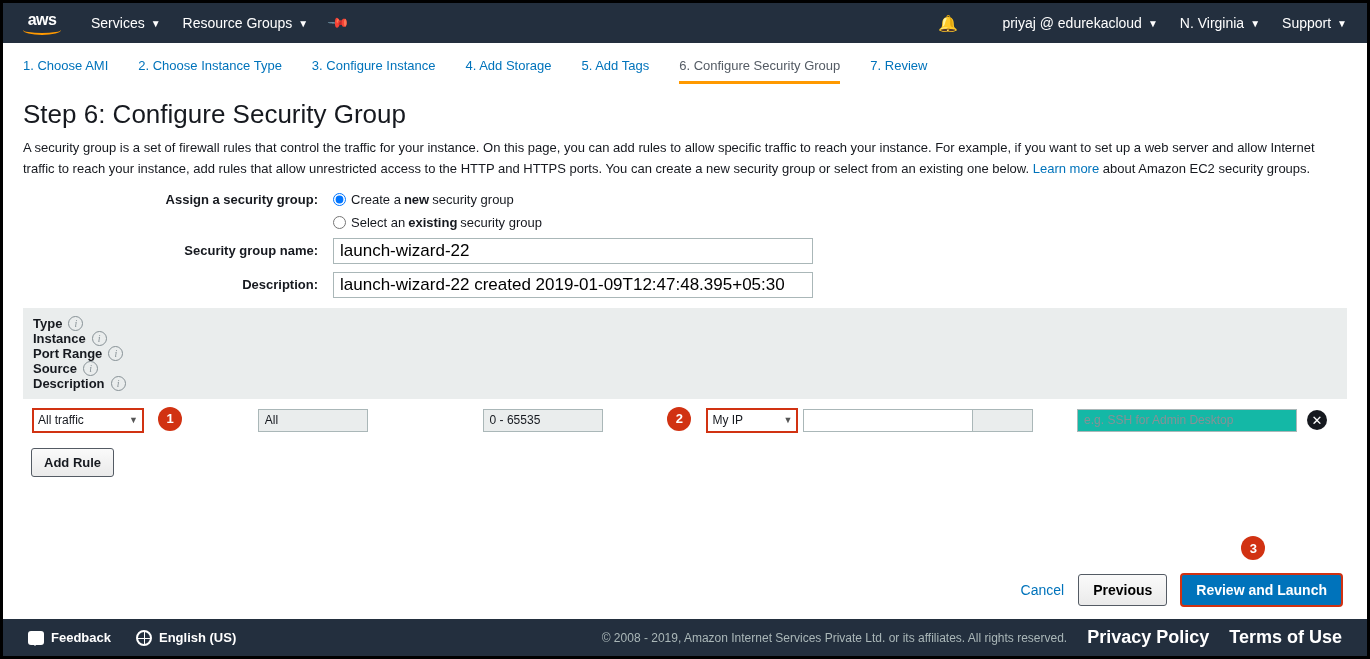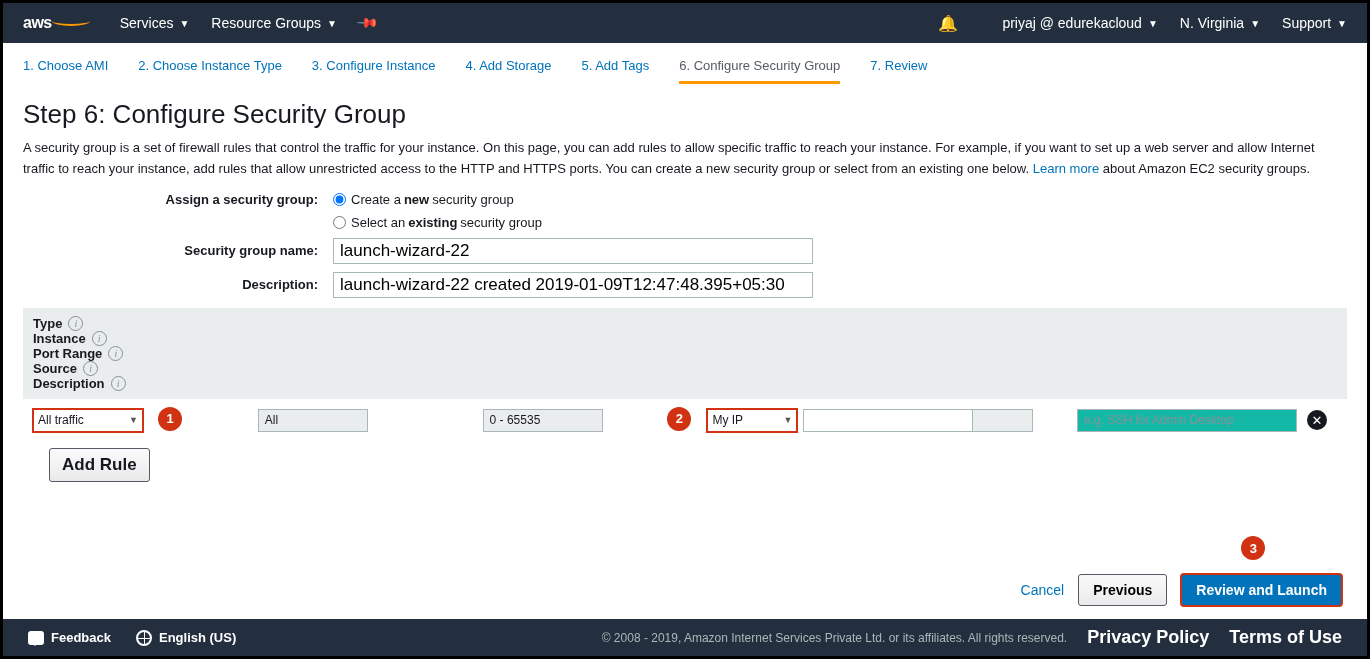--- a/index.html
+++ b/index.html
@@ -1,18 +1,18 @@
 <!DOCTYPE html>
 <html><head>
 <meta charset="utf-8">
 <style>
 * { box-sizing: border-box; margin: 0; padding: 0; }
 body { font-family: "Amazon Ember", "Helvetica Neue", Arial, sans-serif; font-size: 13px; color: #16191f; width: 1370px; height: 659px; border: 3px solid #000; position: relative; background: #fff; overflow: hidden; }
 .topbar { background: #232f3e; height: 40px; display: flex; align-items: center; padding: 0 20px; color: #fff; }
-.aws-logo { display: flex; flex-direction: row; align-items: center; margin-right: 30px; }
+.aws-logo { display: flex; flex-direction: column; align-items: center; margin-right: 30px; }
 .aws-logo-text { font-weight: bold; font-size: 16px; letter-spacing: -0.5px; }
 .aws-logo-smile { width: 38px; height: 10px; border-bottom: 2px solid #ff9900; border-radius: 0 0 50% 50%; margin-top: -4px; }
 .nav-item { display: flex; align-items: center; font-size: 14px; margin-right: 22px; cursor: pointer; }
 .nav-item .caret { margin-left: 6px; font-size: 10px; }
 .spacer { flex: 1; }
 .pin-icon { font-size: 14px; transform: rotate(45deg); }
 .bell-icon { font-size: 16px; margin-right: 22px; }
 .tabs { display: flex; padding: 15px 20px 0 20px; border-bottom: none; font-size: 13px; }
 .tab { color: #0073bb; text-decoration: none; margin-right: 30px; padding-bottom: 8px; cursor: pointer; white-space: nowrap; }
 .tab.active { color: #545b64; border-bottom: 3px solid #ff9900; }
@@ -40,21 +40,21 @@
 .select-box .tri { font-size: 9px; color:#555; }
 .readonly-box { border: 1px solid #aab7b8; padding: 2px 6px; font-size: 12px; height: 23px; background: #eaeded; width: 110px; display:flex; align-items:center; }
 .desc-input { border: 1px solid #aab7b8; padding: 2px 6px; font-size: 12px; height: 23px; background: #14b8a6; width: 220px; }
 .desc-input::placeholder { color: #879196; }
 .highlight-red { outline: 2px solid #d13212; outline-offset: -1px; }
 .callout-badge { position:absolute; width:24px; height:24px; background:#d13212; color:#fff; border-radius:50%; display:flex; align-items:center; justify-content:center; font-weight:bold; font-size:13px; }
 .source-inputs { display:flex; align-items:center; }
 .source-ip { border:1px solid #aab7b8; height:23px; width:170px; margin-left:6px; padding:0 4px; font-size:12px; background:#fff; }
 .source-extra { border:1px solid #aab7b8; height:23px; width:60px; background:#eaeded; border-left:none; }
 .close-x { width:20px; height:20px; border-radius:50%; background:#16191f; color:#fff; display:flex; align-items:center; justify-content:center; font-size:13px; cursor:pointer; }
-.add-rule-btn { margin: 6px 0 0 26px; border:1px solid #545b64; background:linear-gradient(#fafafa,#eaeaea); padding: 6px 12px; font-size:17px; font-weight:bold; color:#16191f; cursor:pointer; border-radius:3px; }
+.add-rule-btn { margin: 6px 0 0 8px; border:1px solid #545b64; background:linear-gradient(#fafafa,#eaeaea); padding: 6px 12px; font-size:13px; font-weight:bold; color:#16191f; cursor:pointer; border-radius:3px; }
 .bottom-actions { position:absolute; bottom:50px; right:25px; display:flex; align-items:center; gap:14px; }
 .cancel-link { color:#0073bb; font-size:14px; cursor:pointer; }
 .prev-btn { border:1px solid #545b64; background:linear-gradient(#fafafa,#eaeaea); padding:7px 14px; font-size:14px; font-weight:bold; border-radius:3px; cursor:pointer; }
 .launch-btn { background:#0073bb; color:#fff; border:1px solid #0073bb; padding:7px 14px; font-size:14px; font-weight:bold; border-radius:3px; cursor:pointer; }
 .footer { position:absolute; bottom:0; left:0; right:0; height:37px; background:#232f3e; color:#d5dbdb; display:flex; align-items:center; padding:0 25px; font-size:12px; }
 .footer .feedback { display:flex; align-items:center; margin-right:25px; font-weight:bold; color:#fff; font-size:13px; }
 .footer .lang { display:flex; align-items:center; font-weight:bold;color:#fff; font-size:13px; }
 .footer .right { margin-left:auto; display:flex; align-items:center; gap:20px;text-align:right; }
 .footer a { color:#fff; font-weight:bold; font-size:18px; text-decoration:none; }
 .chat-icon { width:16px; height:14px; background:#fff; border-radius:3px; margin-right:7px; position:relative; }

